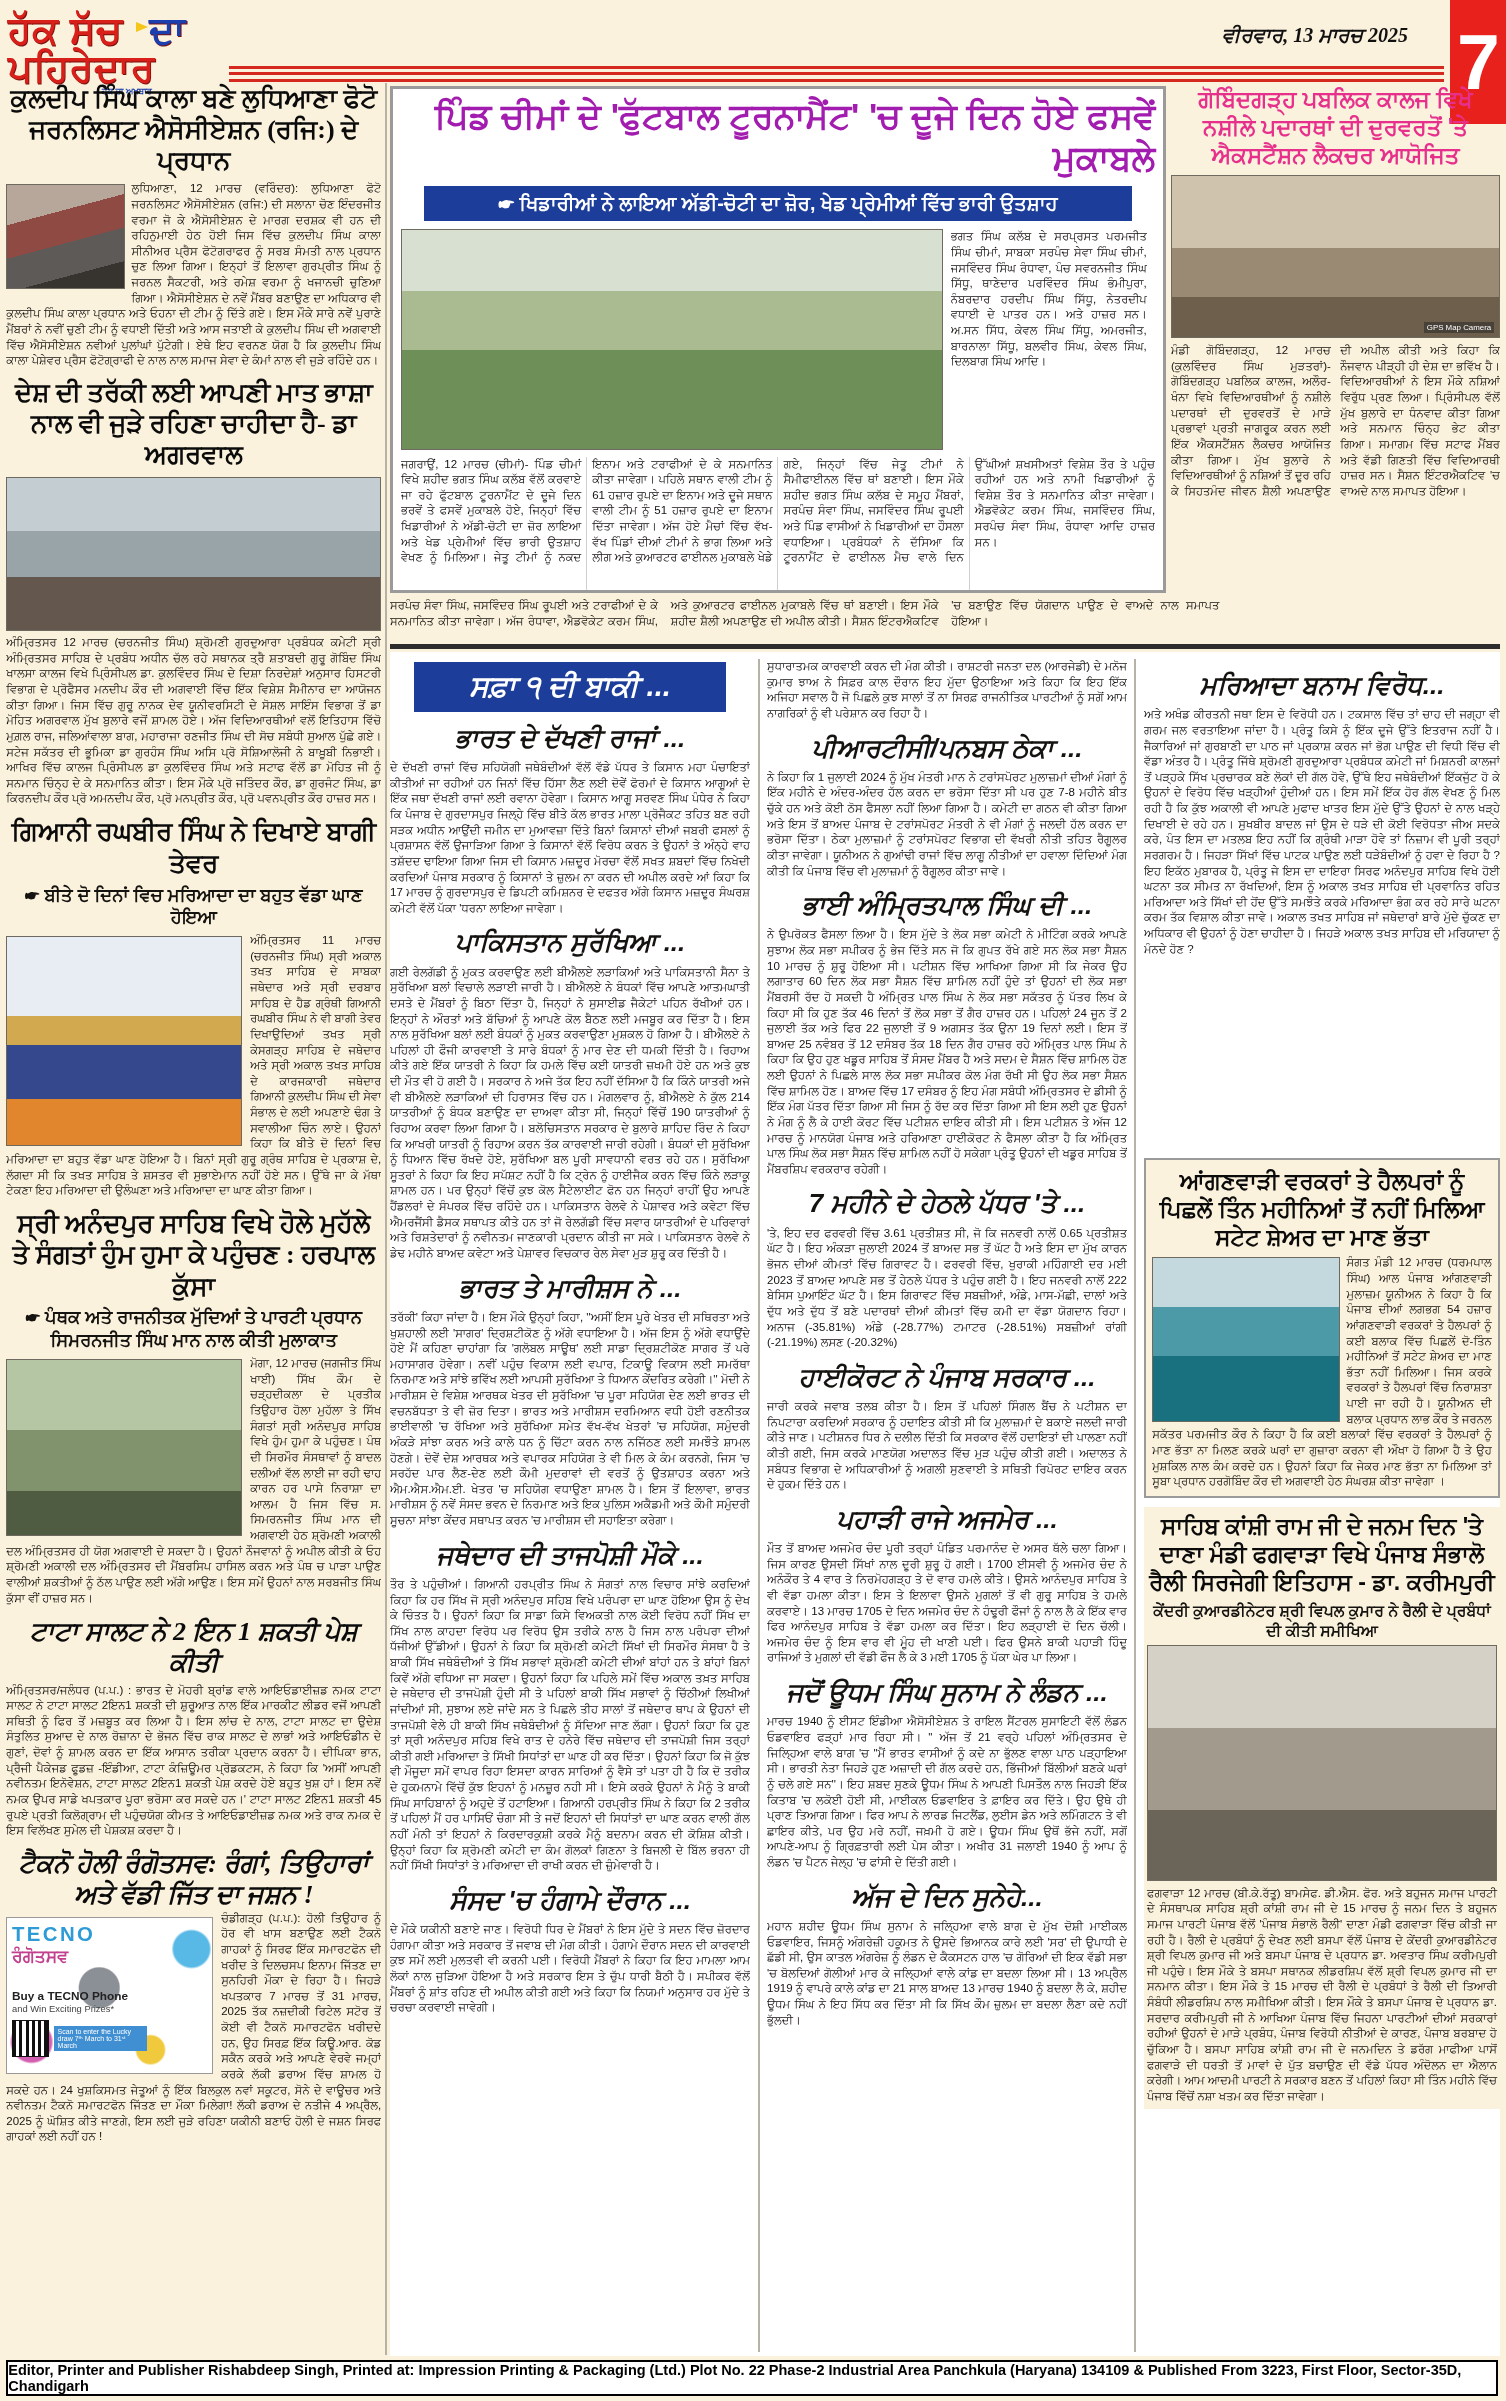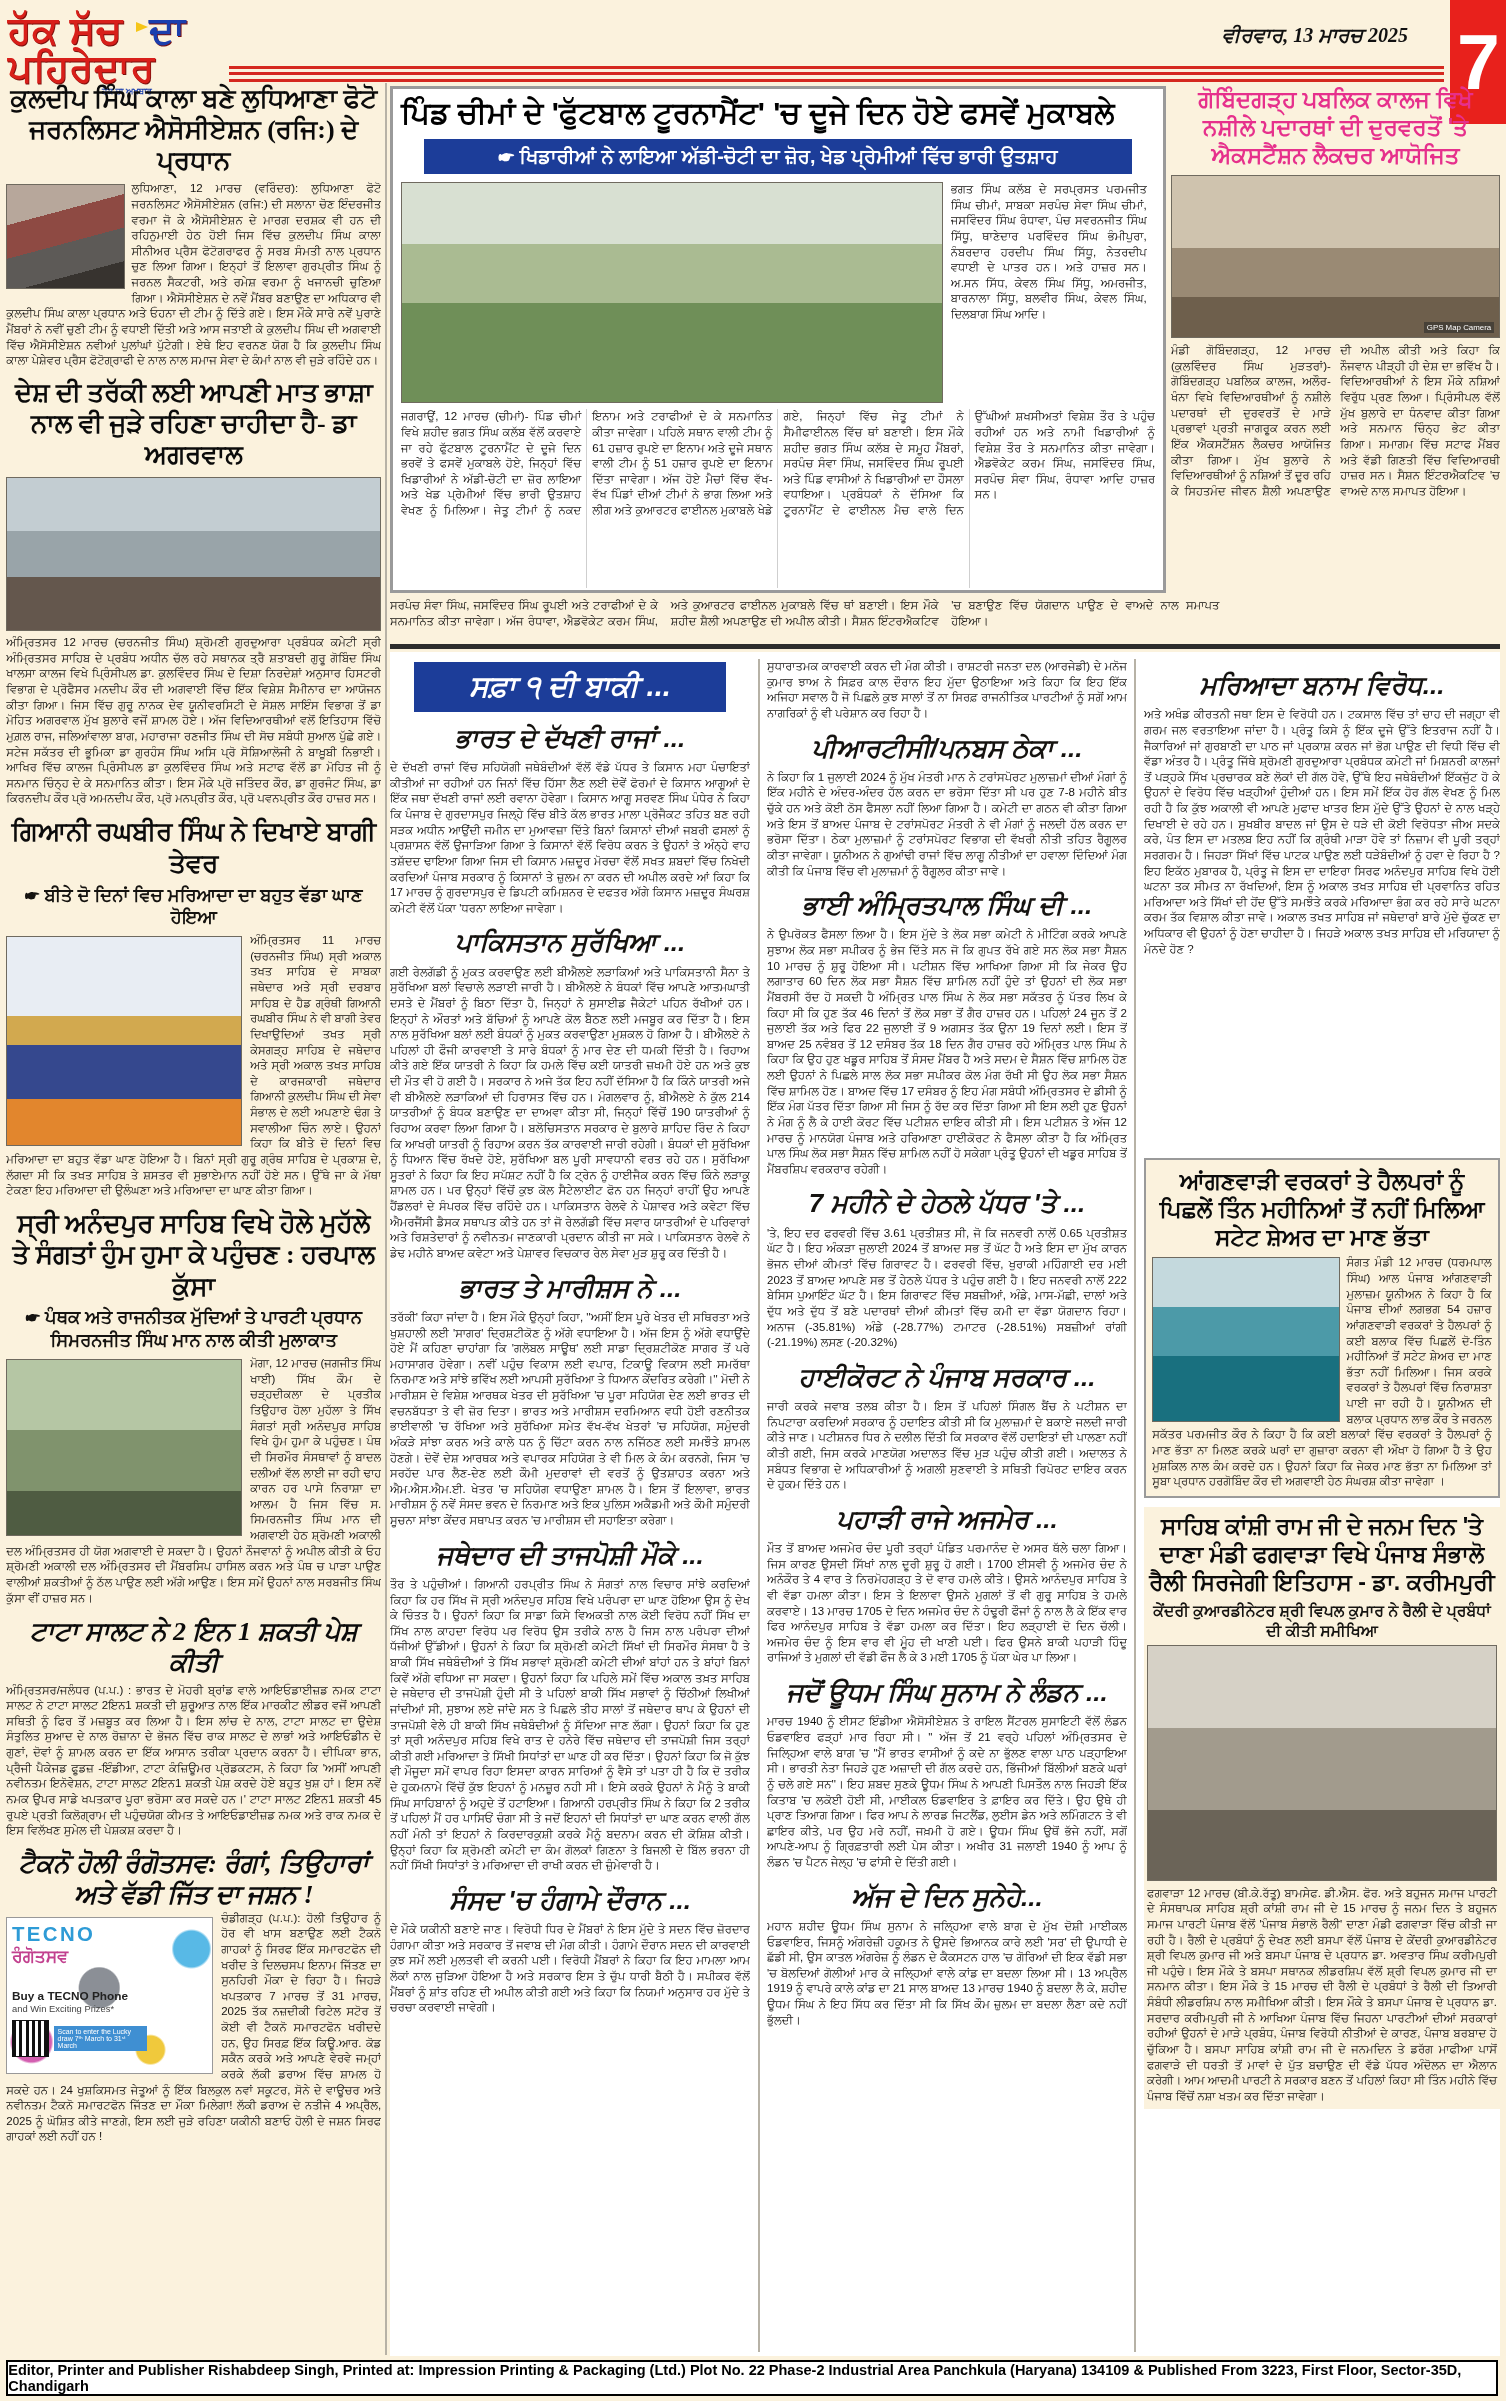--- a/index.html
+++ b/index.html
@@ -17,21 +17,21 @@
         border-bottom:5.5px solid transparent;vertical-align:middle;margin:0 1.6px 11px 1.6px;}
   #dateline{right:98px;top:23.6px;font-family:"Liberation Serif",serif;font-style:italic;
             font-size:20px;font-weight:700;color:#111;}
   #stripes{left:229px;top:66px;width:1215px;height:16.5px;
            background:repeating-linear-gradient(180deg,#d5281f 0 3.1px,rgba(0,0,0,0) 3.1px 6.3px);}
   
   .vrule{width:1.6px;background:#b7b2a6;}
   .hrule{height:4.7px;background:#2d2d2d;}
   .body-txt{font-size:11.5px;line-height:1.36;text-align:justify;}
   h2,h3{margin:0;}
-  .head-xl{font-size:30px;font-weight:800;text-align:left;line-height:1.18;color:#000000;}
+  .head-xl{font-size:35px;font-weight:800;text-align:right;line-height:1.18;color:#a21caf;}
   .head-l{font-size:26px;font-weight:800;text-align:center;line-height:1.2;color:#0b0b0b;font-family:Liberation Serif, serif;}
   .head-m{font-size:23px;font-weight:800;text-align:center;line-height:1.22;color:#0b0b0b;}
   .head-mag{color:#e6308c;}
   .sub-pt{font-size:18px;font-weight:800;text-align:center;line-height:1.25;margin:4.7px 0;}
   .cont-head{font-size:26px;font-weight:800;font-style:italic;text-align:center;margin:11px 0 6.3px 0;}
   .photo{background:#a79d8d;border:0.8px solid #6f6a5f;box-sizing:border-box;}
   .col{position:absolute;top:659px;height:1693px;overflow:hidden;}
   .panel-white{background:#ffffff;}
   .panel-cream{background:#fbf2dd;}
   .bluebar{background:#1c3d99;color:#fff;font-weight:800;text-align:center;}

